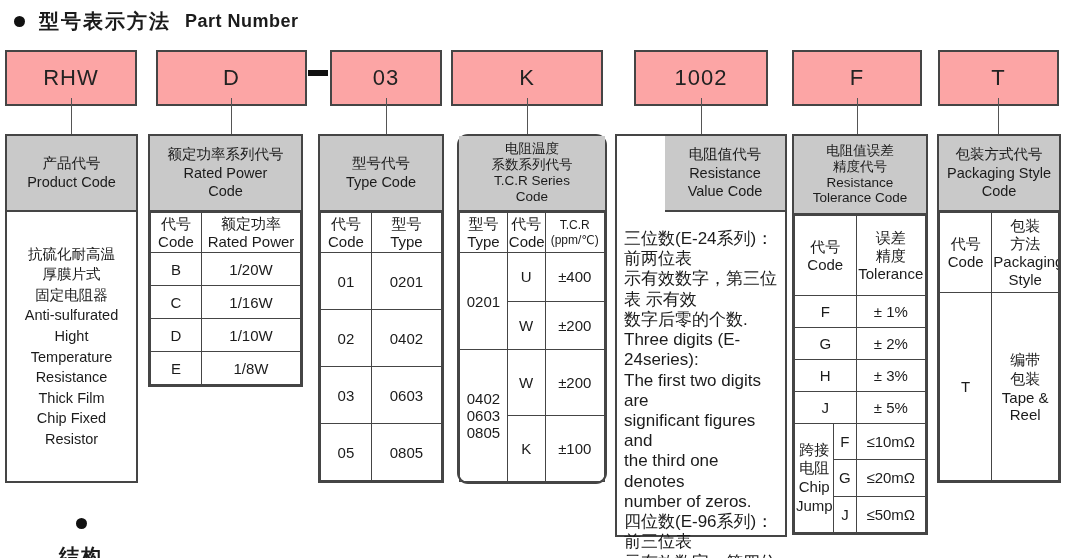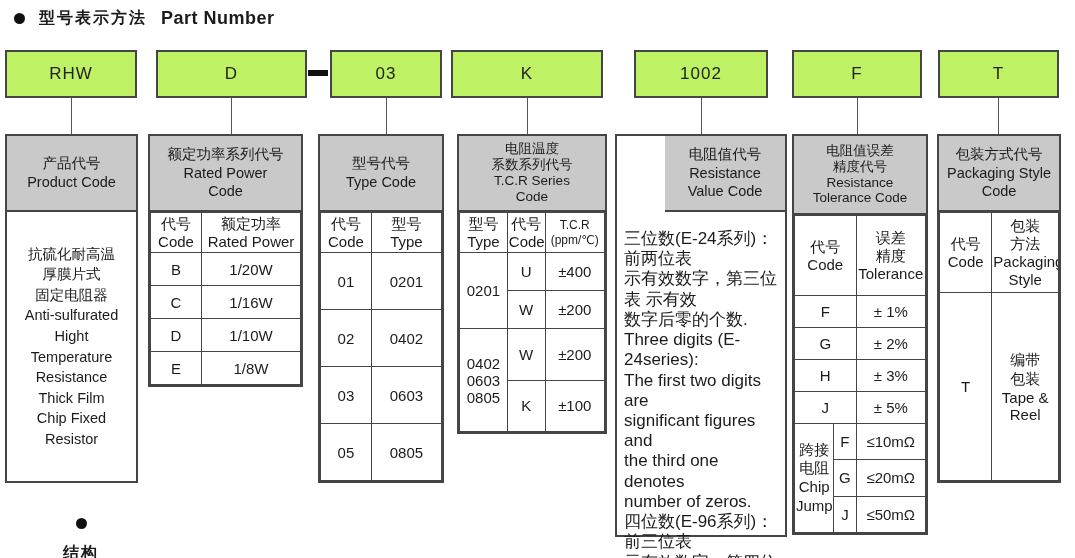--- a/index.html
+++ b/index.html
@@ -8,27 +8,27 @@
     --text:#1b1b1b;
   }
   *{margin:0;padding:0;box-sizing:border-box;}
   html,body{background:#fff;}
   body{font-family:"Liberation Sans","DejaVu Sans",sans-serif;color:var(--text);}
   .canvas{position:relative;width:1075px;height:558px;background:#fff;overflow:hidden;}
 
   
   .sec-title{position:absolute;display:flex;align-items:center;gap:14px;}
   .sec-title .bullet{width:11px;height:11px;border-radius:50%;background:#111;flex:0 0 auto;}
-  .sec-title .zh{font-size:16px;font-weight:700;letter-spacing:2px;}
+  .sec-title .zh{font-size:20px;font-weight:700;letter-spacing:2px;}
   .sec-title .en{font-size:18px;font-weight:600;letter-spacing:0.5px;}
 
   
-  .pbox{position:absolute;top:50px;height:48px;border:2px solid var(--border);
-        background:#bef264;display:flex;align-items:center;justify-content:center;
-        font-size:17px;letter-spacing:1px;color:#222;}
+  .pbox{position:absolute;top:50px;height:56px;border:2px solid var(--border);
+        background:#fca5a5;display:flex;align-items:center;justify-content:center;
+        font-size:22px;letter-spacing:1px;color:#222;}
   .dash{position:absolute;top:70px;height:6px;background:#111;}
   .vline{position:absolute;top:98px;height:36px;width:1px;background:#555;}
 
   
   .col{position:absolute;top:134px;border:2px solid var(--border);background:#fff;
        display:flex;flex-direction:column;}
   .col-header{background:var(--header-bg);border-bottom:2px solid var(--border);
         display:flex;align-items:center;justify-content:center;text-align:center;
         white-space:pre-line;font-size:14.5px;line-height:1.28;flex:0 0 auto;}
   .col-header.small{font-size:13.5px;line-height:1.18;}
@@ -150,21 +150,21 @@
         <td>0603</td>
       </tr>
       <tr>
         <td>05</td>
         <td>0805</td>
       </tr>
     </tbody>
       </table>
   </div>
 
-  <div class="col" style="left:457px;width:150px;height:300px;">
+  <div class="col" style="left:457px;width:150px;height:350px;border-radius:11px;">
     <div class="col-header small" style="height:76px;">电阻温度
 系数系列代号
 T.C.R Series
 Code</div>
     <table class="t">
       <colgroup>
           <col style="width:33%">
           <col style="width:26%">
           <col>
         </colgroup>

